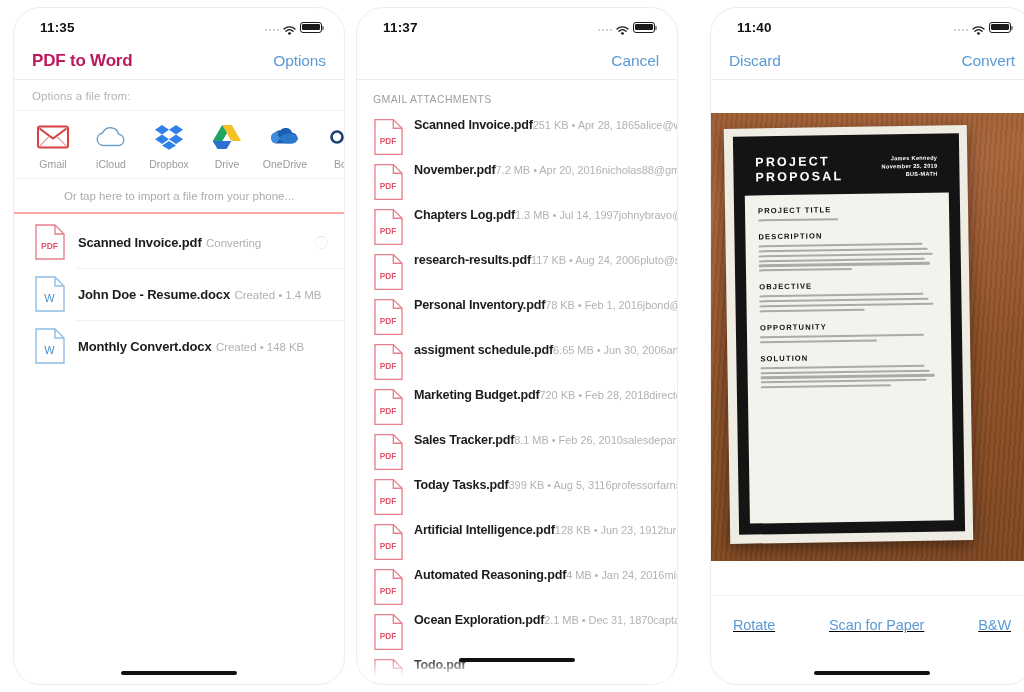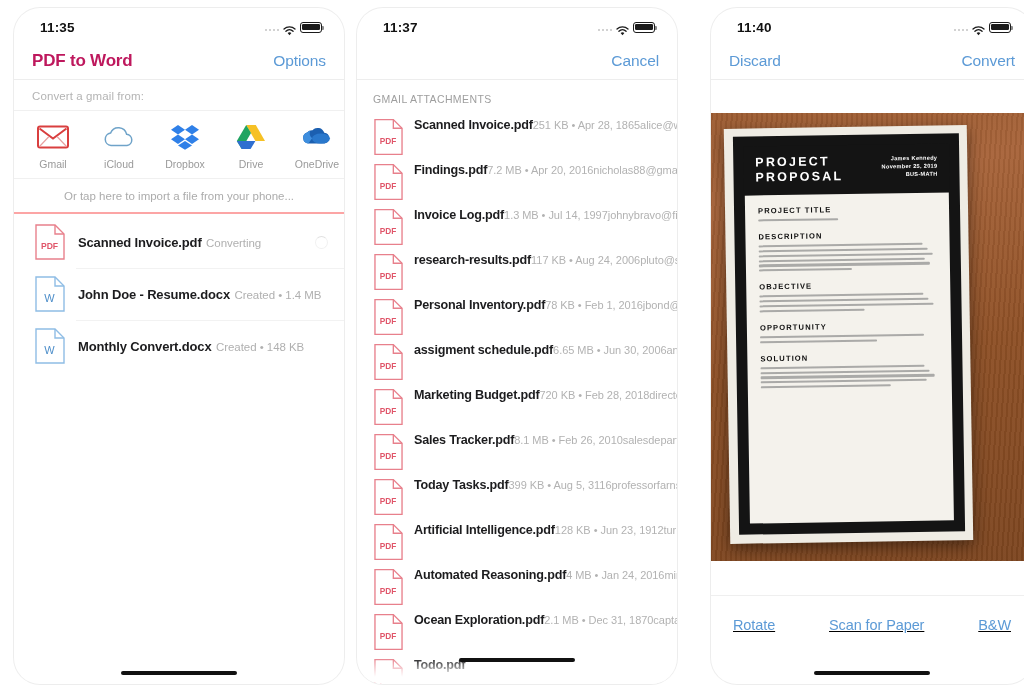--- a/index.html
+++ b/index.html
@@ -56,21 +56,21 @@
   }
   .nav-title { font-size:17px; font-weight:bold; color:#be185d; letter-spacing:-0.2px; }
   .nav-btn { font-size:15.5px; color:#5c9ad6; letter-spacing:-0.1px; cursor:pointer; }
 
   
   .subhead {
     padding:10px 18px 8px; font-size:11.5px; color:#b4b4b4; letter-spacing:0.1px;
     border-bottom:1px solid #f0f0f0;
   }
   .cloud-strip {
-    display:flex; gap:8px; padding:12px 10px 8px; overflow:hidden;
+    display:flex; gap:0; padding:12px 10px 8px; overflow:hidden;
     border-bottom:1px solid #f0f0f0;
   }
   .cloud-item {
     min-width:58px; flex:0 0 58px; display:flex; flex-direction:column;
     align-items:center; gap:7px; cursor:pointer;
   }
   .cloud-ic { width:36px; height:28px; display:flex; align-items:center; justify-content:center; }
   .cloud-lb { font-size:10.5px; color:#9a9a9a; white-space:nowrap; }
 
   .import-row {
@@ -194,21 +194,21 @@
             <i></i>
           </span>
       </div>
     </div>
 
     <div class="navbar">
       <div class="nav-title">PDF to Word</div>
       <div class="nav-btn">Options</div>
     </div>
 
-    <div class="subhead">Convert a gmail from:</div>
+    <div class="subhead">Options a file from:</div>
 
     <div class="cloud-strip">
       <div class="cloud-item">
         <span class="cloud-ic">
           <svg width="32" height="24" viewBox="0 0 32 24">
               <rect x="1" y="1.5" width="30" height="21" rx="2" fill="#fff" stroke="#d93f3f" stroke-width="2"></rect>
               <path d="M2.5 3.5 16 13.5 29.5 3.5" stroke="#d93f3f" stroke-width="2" fill="none"></path>
               <path d="M2.5 21.5 12 11.5M29.5 21.5 20 11.5" stroke="#e8a0a0" stroke-width="1.2" fill="none"></path>
             </svg>
         </span>
@@ -356,29 +356,29 @@
               <text x="14.5" y="26" font-family="Liberation Sans, sans-serif" font-size="8.6" font-weight="bold" fill="#e0566a" text-anchor="middle">PDF</text>
             </svg></span>
           <span class="attach-meta"><span class="attach-name">Scanned Invoice.pdf</span><span class="attach-line">251 KB • Apr 28, 1865</span><span class="attach-line">alice@wondermail.com • Your Majesty...</span></span>
         </div>
         <div class="attach-row">
           <span class="attach-ic"><svg width="29" height="38" viewBox="0 0 30 38">
               <path d="M1 1h19l9 9v27H1z" fill="#fff" stroke="#e8808c" stroke-width="1.4"></path>
               <path d="M20 1v9h9" fill="none" stroke="#e8808c" stroke-width="1.4"></path>
               <text x="14.5" y="26" font-family="Liberation Sans, sans-serif" font-size="8.6" font-weight="bold" fill="#e0566a" text-anchor="middle">PDF</text>
             </svg></span>
-          <span class="attach-meta"><span class="attach-name">Findings.pdf</span><span class="attach-line">7.2 MB • Apr 20, 2016</span><span class="attach-line">nicholas88@gmail.com • Here it is</span></span>
-        </div>
-        <div class="attach-row">
-          <span class="attach-ic"><svg width="29" height="38" viewBox="0 0 30 38">
-              <path d="M1 1h19l9 9v27H1z" fill="#fff" stroke="#e8808c" stroke-width="1.4"></path>
-              <path d="M20 1v9h9" fill="none" stroke="#e8808c" stroke-width="1.4"></path>
-              <text x="14.5" y="26" font-family="Liberation Sans, sans-serif" font-size="8.6" font-weight="bold" fill="#e0566a" text-anchor="middle">PDF</text>
-            </svg></span>
-          <span class="attach-meta"><span class="attach-name">Invoice Log.pdf</span><span class="attach-line">1.3 MB • Jul 14, 1997</span><span class="attach-line">johnybravo@fitmail.net • Todays workout</span></span>
+          <span class="attach-meta"><span class="attach-name">November.pdf</span><span class="attach-line">7.2 MB • Apr 20, 2016</span><span class="attach-line">nicholas88@gmail.com • Here it is</span></span>
+        </div>
+        <div class="attach-row">
+          <span class="attach-ic"><svg width="29" height="38" viewBox="0 0 30 38">
+              <path d="M1 1h19l9 9v27H1z" fill="#fff" stroke="#e8808c" stroke-width="1.4"></path>
+              <path d="M20 1v9h9" fill="none" stroke="#e8808c" stroke-width="1.4"></path>
+              <text x="14.5" y="26" font-family="Liberation Sans, sans-serif" font-size="8.6" font-weight="bold" fill="#e0566a" text-anchor="middle">PDF</text>
+            </svg></span>
+          <span class="attach-meta"><span class="attach-name">Chapters Log.pdf</span><span class="attach-line">1.3 MB • Jul 14, 1997</span><span class="attach-line">johnybravo@fitmail.net • Todays workout</span></span>
         </div>
         <div class="attach-row">
           <span class="attach-ic"><svg width="29" height="38" viewBox="0 0 30 38">
               <path d="M1 1h19l9 9v27H1z" fill="#fff" stroke="#e8808c" stroke-width="1.4"></path>
               <path d="M20 1v9h9" fill="none" stroke="#e8808c" stroke-width="1.4"></path>
               <text x="14.5" y="26" font-family="Liberation Sans, sans-serif" font-size="8.6" font-weight="bold" fill="#e0566a" text-anchor="middle">PDF</text>
             </svg></span>
           <span class="attach-meta"><span class="attach-name">research-results.pdf</span><span class="attach-line">117 KB • Aug 24, 2006</span><span class="attach-line">pluto@space.com • So, am I a planet or n...</span></span>
         </div>
         <div class="attach-row">

